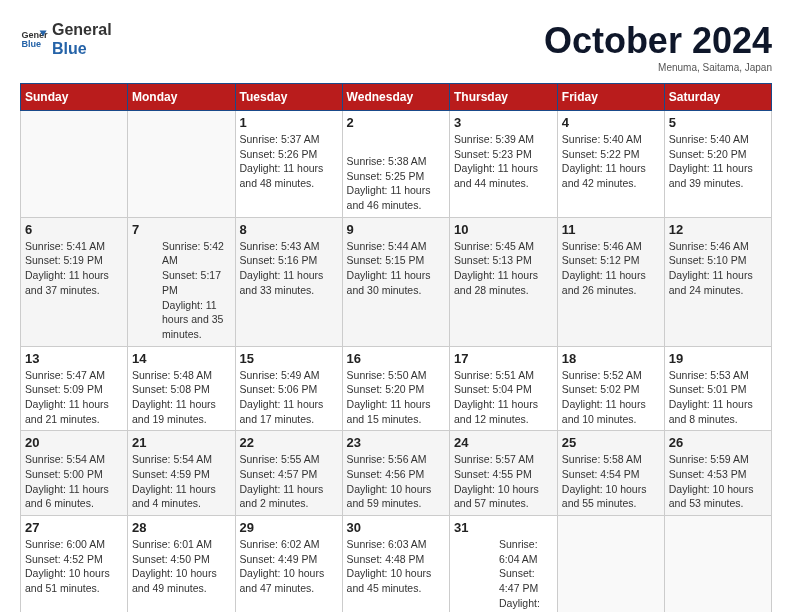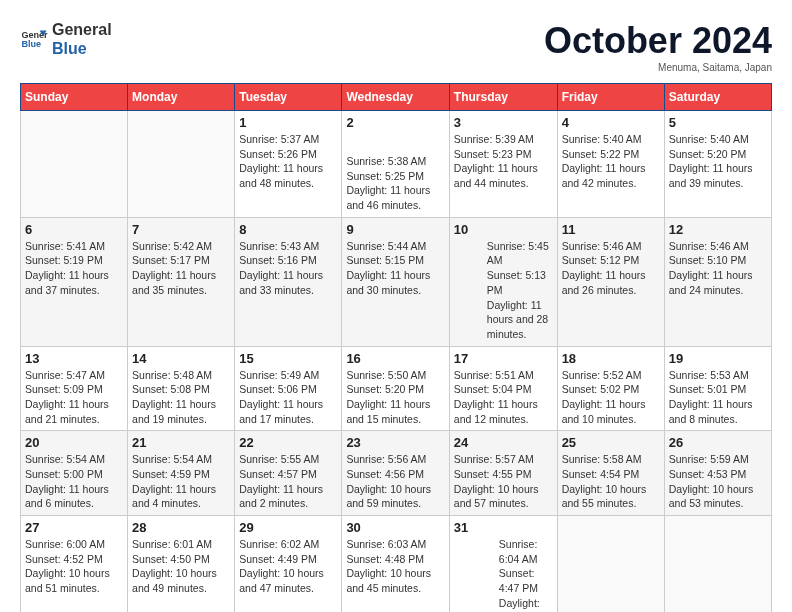--- a/index.html
+++ b/index.html
@@ -36,21 +36,21 @@
     .subtitle {
       font-size: 10px;
       color: #555;
     }
     table {
       width: 100%;
       border-collapse: collapse;
       font-size: 11px;
     }
     thead tr th {
-      background: #ef4444;
+      background: #b91c1c;
       color: #fff;
       padding: 6px 4px;
       text-align: left;
       font-size: 12px;
       font-weight: bold;
       border: 1px solid #1a4a8a;
     }
     tbody tr td {
       border: 1px solid #ccc;
       vertical-align: top;
@@ -150,39 +150,39 @@
       </tr>
       <tr>
         <td>
           <span class="day-number">6</span>
           <div class="day-detail" style="white-space: pre-line;">Sunrise: 5:41 AM
 Sunset: 5:19 PM
 Daylight: 11 hours and 37 minutes.</div>
         </td>
         <td>
           <span class="day-number">7</span>
-          <div class="day-detail" style="white-space: pre-line;">Sunrise: 5:42 AM
+          <div class="day-detail" style="white-space: pre-line; margin-left: 30px;">Sunrise: 5:42 AM
 Sunset: 5:17 PM
 Daylight: 11 hours and 35 minutes.</div>
         </td>
         <td>
           <span class="day-number">8</span>
           <div class="day-detail" style="white-space: pre-line;">Sunrise: 5:43 AM
 Sunset: 5:16 PM
 Daylight: 11 hours and 33 minutes.</div>
         </td>
         <td>
           <span class="day-number">9</span>
           <div class="day-detail" style="white-space: pre-line;">Sunrise: 5:44 AM
 Sunset: 5:15 PM
 Daylight: 11 hours and 30 minutes.</div>
         </td>
         <td>
           <span class="day-number">10</span>
-          <div class="day-detail" style="white-space: pre-line; margin-left: 33px;">Sunrise: 5:45 AM
+          <div class="day-detail" style="white-space: pre-line;">Sunrise: 5:45 AM
 Sunset: 5:13 PM
 Daylight: 11 hours and 28 minutes.</div>
         </td>
         <td>
           <span class="day-number">11</span>
           <div class="day-detail" style="white-space: pre-line;">Sunrise: 5:46 AM
 Sunset: 5:12 PM
 Daylight: 11 hours and 26 minutes.</div>
         </td>
         <td>

